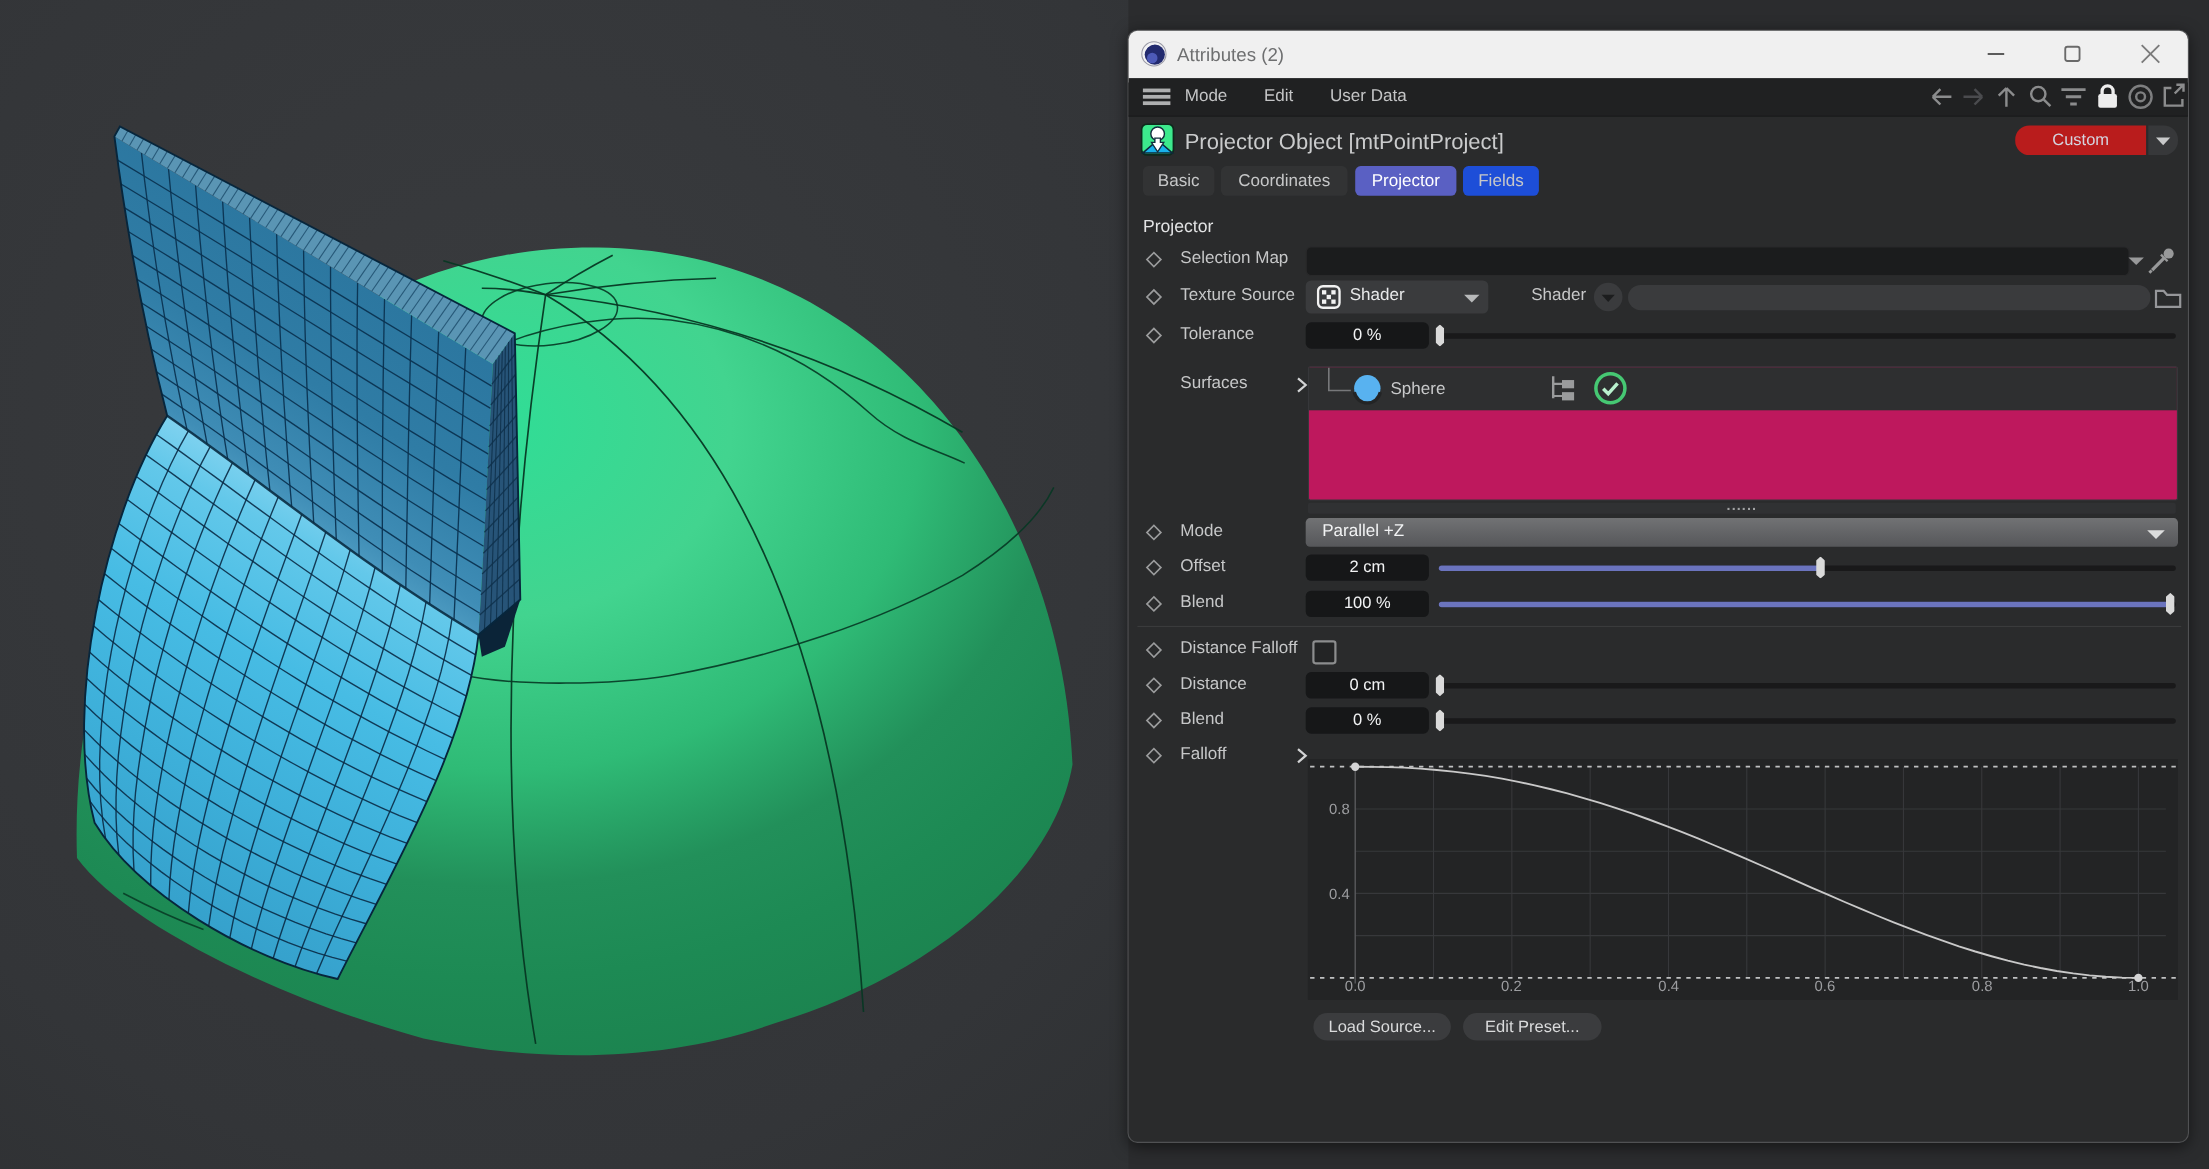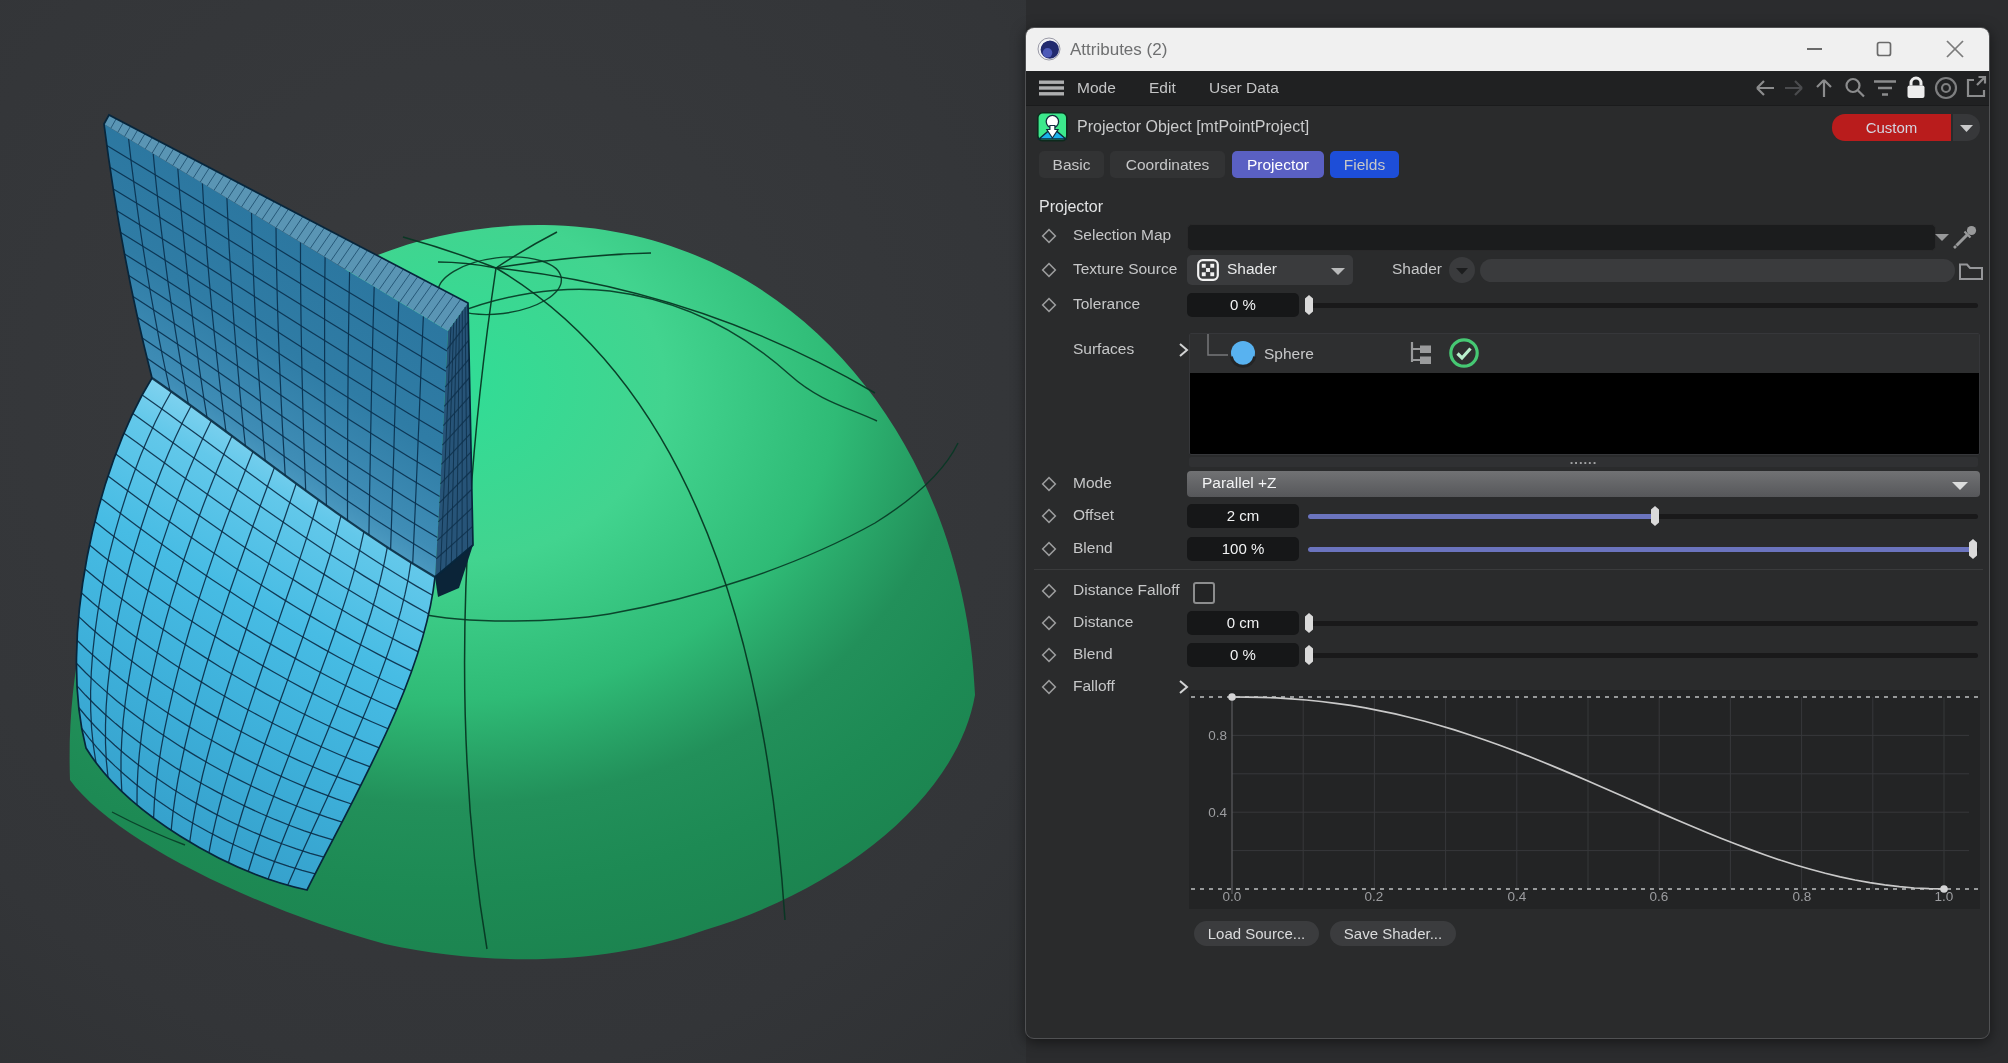--- a/index.html
+++ b/index.html
@@ -228,21 +228,21 @@
  <rect x="158.5" y="14.5" width="17" height="12.5" rx="2" fill="#ededed"></rect>
  </g>
 </svg>
 </div>
 <svg width="31" height="30" style="position:absolute;left:11px;top:84px">
  <rect x="0.8" y="0.8" width="29" height="28" rx="5" fill="#3ce98c" stroke="#0d2a1c" stroke-width="1.6"></rect>
  <polygon points="2,27 15.4,15.5 28.8,27" fill="#19b2ec" stroke="#0d2a3a" stroke-width="1.4"></polygon>
  <circle cx="15.4" cy="9.6" r="6.2" fill="#ffffff" stroke="#122d3d" stroke-width="1.3"></circle>
  <polygon points="12.9,13.5 17.9,13.5 17.9,17.5 21,17.5 15.4,26 9.8,17.5 12.9,17.5" fill="#ffffff" stroke="#122d3d" stroke-width="1.2"></polygon>
 </svg>
-<div style="position:absolute;left:51px;top:90px;font-size:16px;color:#cacbcc">Projector Object [mtPointProject]</div>
+<div style="position:absolute;left:51px;top:90px;font-size:20px;color:#cacbcc">Projector Object [mtPointProject]</div>
 <div style="position:absolute;left:806px;top:86px;width:119px;height:27px;background:#b91c1c;border-radius:13px 0 0 13px;text-align:center;line-height:27px;font-size:15px;color:#d4d5e0">Custom</div>
 <div style="position:absolute;left:927px;top:86px;width:27px;height:27px;background:#37383a;border-radius:0 13px 13px 0">
 <svg width="27" height="27">
         <polygon points="7,11 20,11 13.5,18" fill="#c8c9ca"></polygon>
       </svg></div>
 <div style="position:absolute;left:13px;top:123px;width:65px;height:27px;background:#323334;border-radius:5px;text-align:center;line-height:27px;font-size:15.5px;color:#c6c7c8">Basic</div>
 <div style="position:absolute;left:84px;top:123px;width:115px;height:27px;background:#323334;border-radius:5px;text-align:center;line-height:27px;font-size:15.5px;color:#c6c7c8">Coordinates</div>
 <div style="position:absolute;left:206px;top:123px;width:92px;height:27px;background:#5a60c3;border-radius:5px;text-align:center;line-height:27px;font-size:15.5px;color:#ffffff">Projector</div>
 <div style="position:absolute;left:304px;top:123px;width:69px;height:27px;background:#1d4ed8;border-radius:5px;text-align:center;line-height:27px;font-size:15.5px;color:#c6c7c8">Fields</div>
 <div style="position:absolute;left:13px;top:170px;font-size:16px;color:#e2e3e4">Projector</div>
@@ -293,21 +293,21 @@
       <rect x="4.5" y="4.5" width="9" height="9" fill="none" stroke="#9b9c9d" stroke-width="1.5" transform="rotate(45 9 9)"></rect>
     </svg>
 <div style="position:absolute;left:47px;top:267px;font-size:15.5px;color:#c6c7c8">Tolerance</div>
 <div style="position:absolute;left:161px;top:265px;width:112px;height:24px;background:#161718;border-radius:5px;text-align:center;line-height:24px;font-size:15px;color:#f2f3f4">0 %</div>
 <div style="position:absolute;left:282px;top:274.5px;width:670px;height:5px;background:#19191a;border-radius:2.5px"></div>
 <div style="position:absolute;left:279px;top:267px;width:8px;height:20px;background:#dadada;clip-path:polygon(50% 0,100% 18%,100% 82%,50% 100%,0 82%,0 18%)"></div>
 <div style="position:absolute;left:47px;top:312px;font-size:15.5px;color:#c6c7c8">Surfaces</div>
 <svg width="14" height="16" style="position:absolute;left:150px;top:314px">
       <polyline points="4,2 11,8 4,14" fill="none" stroke="#d2d3d4" stroke-width="2"></polyline>
     </svg>
-<div style="position:absolute;left:163px;top:305px;width:789px;height:120px;background:#000000;border:1px solid #36373a;border-radius:2px">
+<div style="position:absolute;left:163px;top:305px;width:789px;height:120px;background:#be185d;border:1px solid #36373a;border-radius:2px">
 <div style="position:absolute;left:0;top:0;width:100%;height:39px;background:#2e2f30"></div>
 <svg width="60" height="39" style="position:absolute;left:0;top:0">
  <path d="M 18,0 V 21 H 38" fill="none" stroke="#77787a" stroke-width="1.5"></path>
 </svg>
 <svg width="30" height="30" style="position:absolute;left:39px;top:6px">
  <circle cx="14" cy="13" r="12" fill="#58b2f0"></circle>
  <path d="M 2.2,16.5 a 12,12 0 0 0 23.6,0" fill="#58b2f0" stroke="#232425" stroke-width="3"></path>
 </svg>
 <span style="position:absolute;left:74px;top:11px;font-size:15.5px;color:#c8c9ca">Sphere</span>
 <svg width="28" height="26" style="position:absolute;left:218px;top:7px">
@@ -399,13 +399,13 @@
 <text x="38" y="50" text-anchor="end" font-size="13.5" fill="#9c9da0">0.8</text>
 <text x="38" y="127" text-anchor="end" font-size="13.5" fill="#9c9da0">0.4</text>
 <text x="43" y="211" text-anchor="middle" font-size="13.5" fill="#9c9da0">0.0</text>
       <text x="185" y="211" text-anchor="middle" font-size="13.5" fill="#9c9da0">0.2</text>
       <text x="328" y="211" text-anchor="middle" font-size="13.5" fill="#9c9da0">0.4</text>
       <text x="470" y="211" text-anchor="middle" font-size="13.5" fill="#9c9da0">0.6</text>
       <text x="613" y="211" text-anchor="middle" font-size="13.5" fill="#9c9da0">0.8</text>
       <text x="755" y="211" text-anchor="middle" font-size="13.5" fill="#9c9da0">1.0</text>
 </svg>
 <div style="position:absolute;left:168px;top:893px;width:125px;height:25px;background:#3b3c3e;border-radius:13px;text-align:center;line-height:25px;font-size:15px;color:#dadbdc">Load Source...</div>
-<div style="position:absolute;left:304px;top:893px;width:126px;height:25px;background:#3b3c3e;border-radius:13px;text-align:center;line-height:25px;font-size:15px;color:#dadbdc">Save Shader...</div>
+<div style="position:absolute;left:304px;top:893px;width:126px;height:25px;background:#3b3c3e;border-radius:13px;text-align:center;line-height:25px;font-size:15px;color:#dadbdc">Edit Preset...</div>
 </div>
 </body></html>

